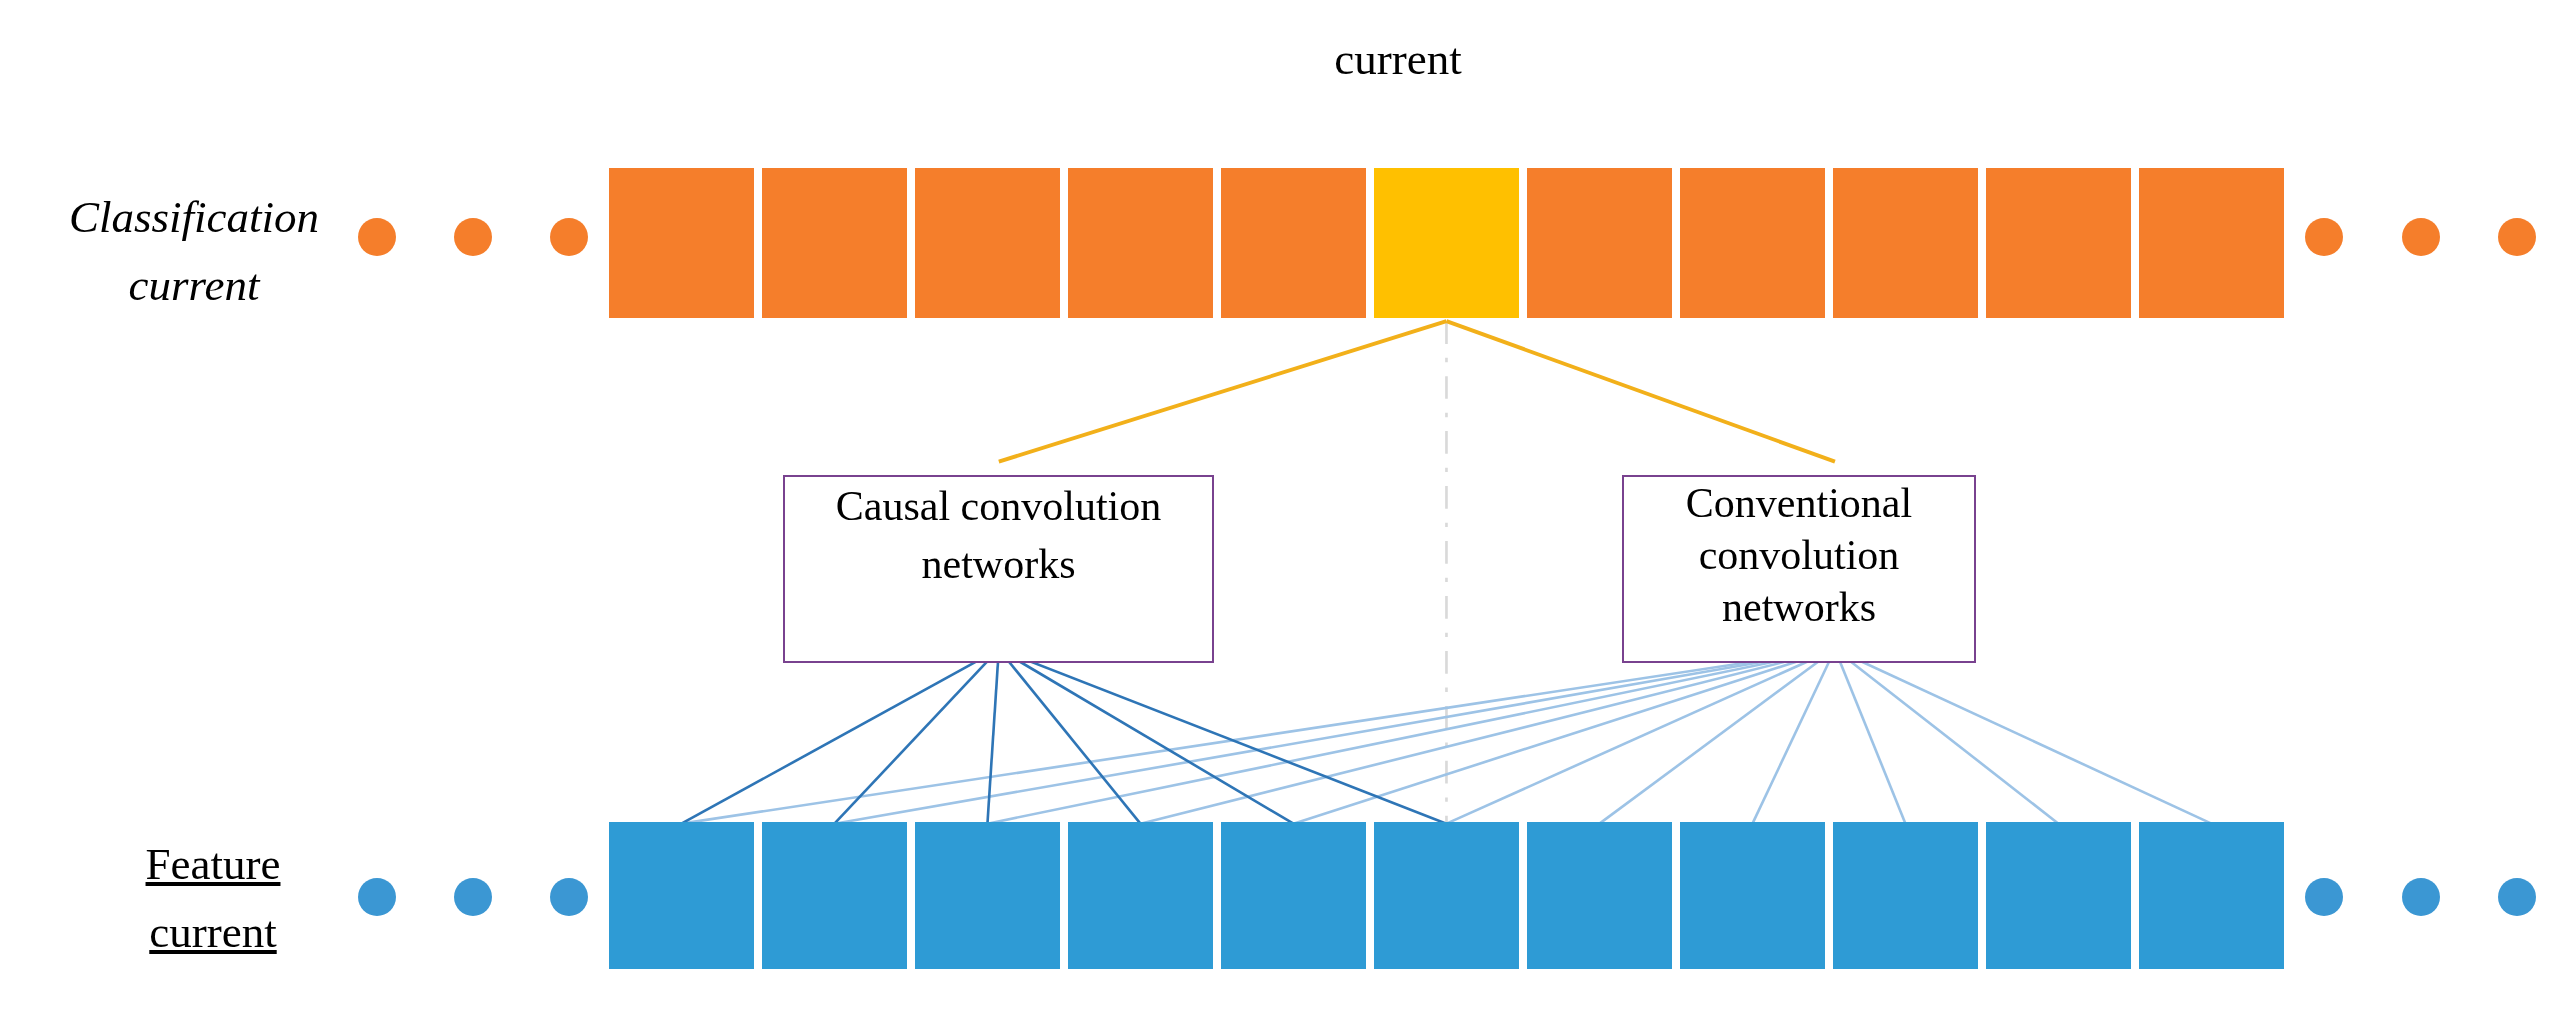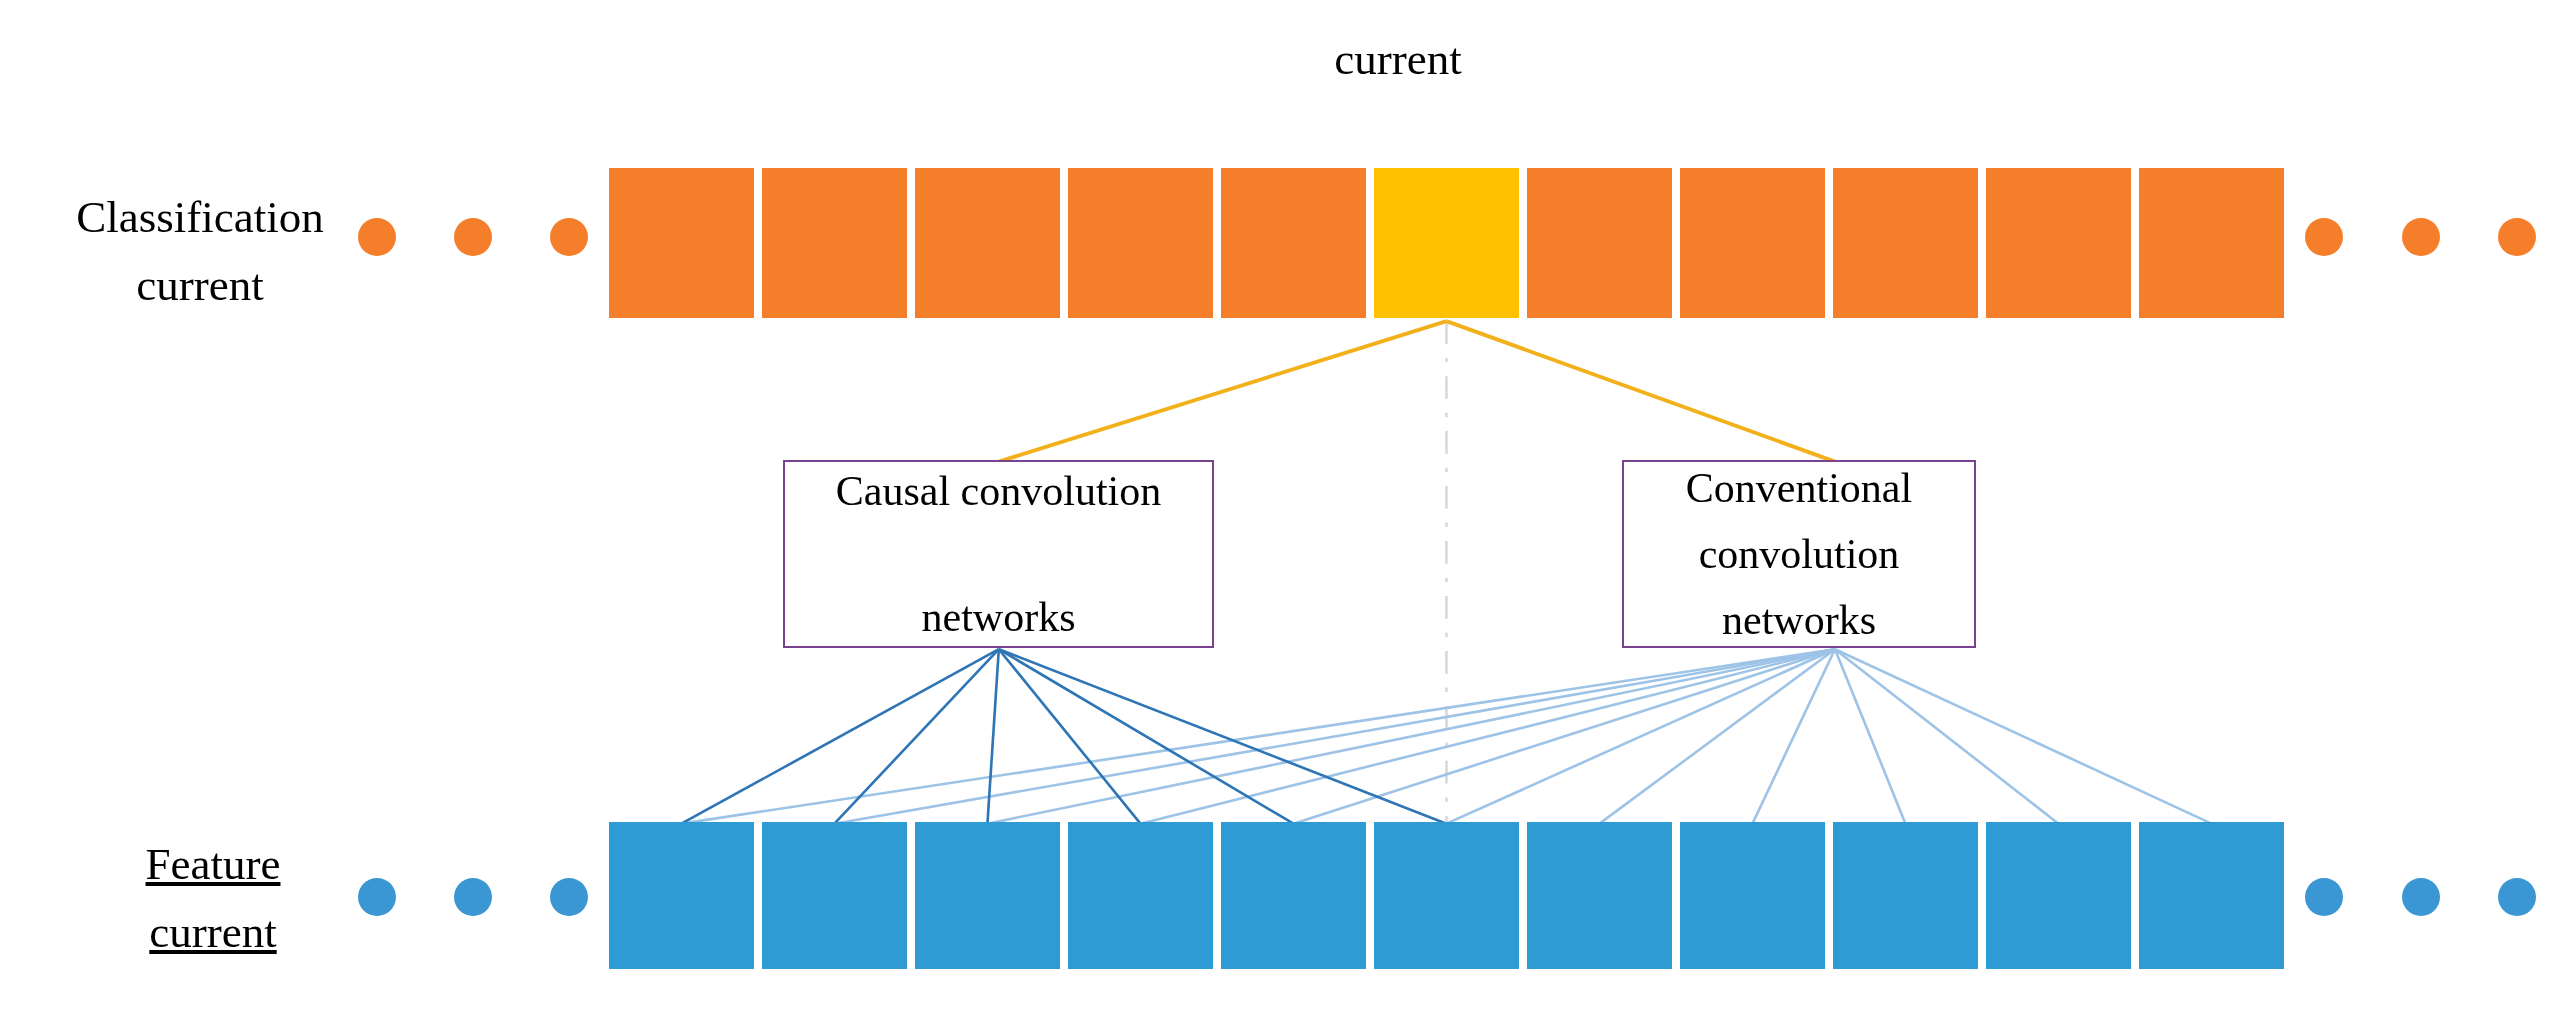--- a/index.html
+++ b/index.html
@@ -49,24 +49,25 @@
     z-index: 3;
     white-space: nowrap;
   }
   .net-box {
     position: absolute;
     box-sizing: border-box;
     background: #ffffff;
     display: flex;
     flex-direction: column;
     align-items: center;
-    justify-content: space-between;
+    justify-content: flex-start;
     text-align: center;
     font-size: 42px;
     z-index: 3;
+    margin-top: 15px;
   }
   .net-box .bx-line { display: block; white-space: nowrap; }
   .box-2line .bx-line { line-height: 58px; }
   .box-3line .bx-line { line-height: 52px; }
 </style>
 </head>
 <body>
 
 <div class="canvas">
 
@@ -86,21 +87,21 @@
       <line x1="1145" y1="744" x2="781.15" y2="944" stroke="#2E75B6" stroke-width="3"></line>
       <line x1="1145" y1="744" x2="956.55" y2="944" stroke="#2E75B6" stroke-width="3"></line>
       <line x1="1145" y1="744" x2="1131.95" y2="944" stroke="#2E75B6" stroke-width="3"></line>
       <line x1="1145" y1="744" x2="1307.3500000000001" y2="944" stroke="#2E75B6" stroke-width="3"></line>
       <line x1="1145" y1="744" x2="1482.75" y2="944" stroke="#2E75B6" stroke-width="3"></line>
       <line x1="1145" y1="744" x2="1658.15" y2="944" stroke="#2E75B6" stroke-width="3"></line>
       <line x1="1658.15" y1="368" x2="1145" y2="529" stroke="#F2B01A" stroke-width="4.5"></line>
       <line x1="1658.15" y1="368" x2="2103.5" y2="529" stroke="#F2B01A" stroke-width="4.5"></line>
     </svg>
 
-  <div class="side-label" style="left:8px; top:183px;">
+  <div class="side-label" style="left:2px; top:183px;font-style:italic;">
     <div>Classification</div>
     <div>current</div>
   </div>
 
   <div class="top-label" style="left:1206px; top:24.4px;">
     <div>current</div>
   </div>
 
   <div class="side-label" style="left:21px; top:830px;text-decoration:underline;">
     <div>Feature</div>

